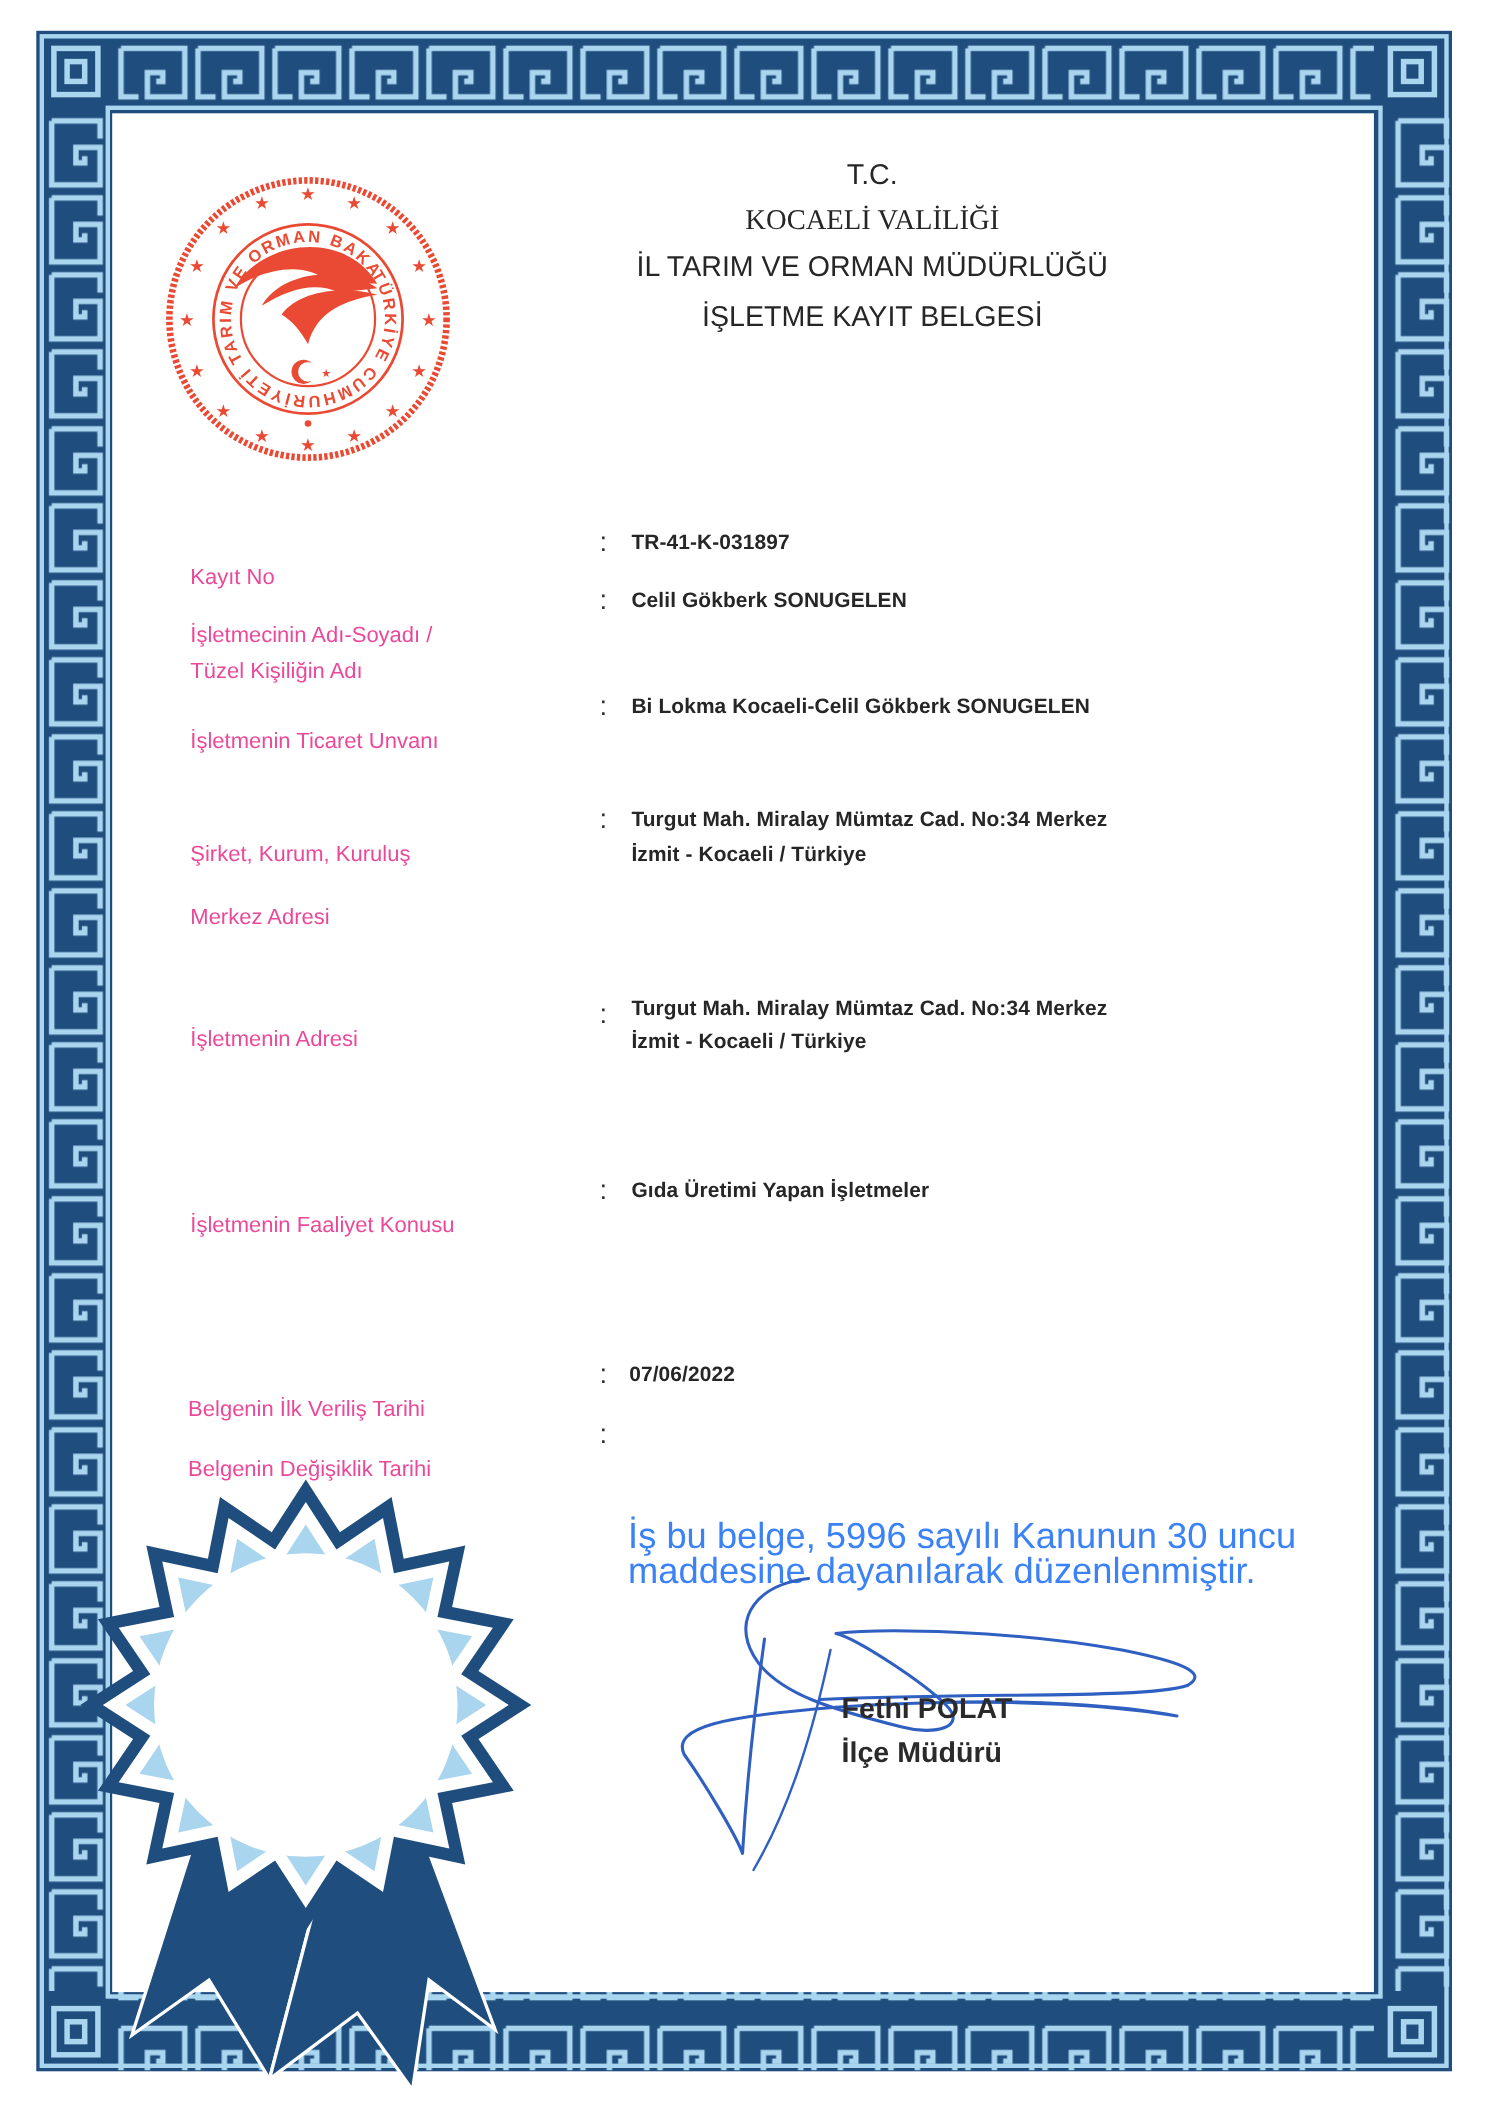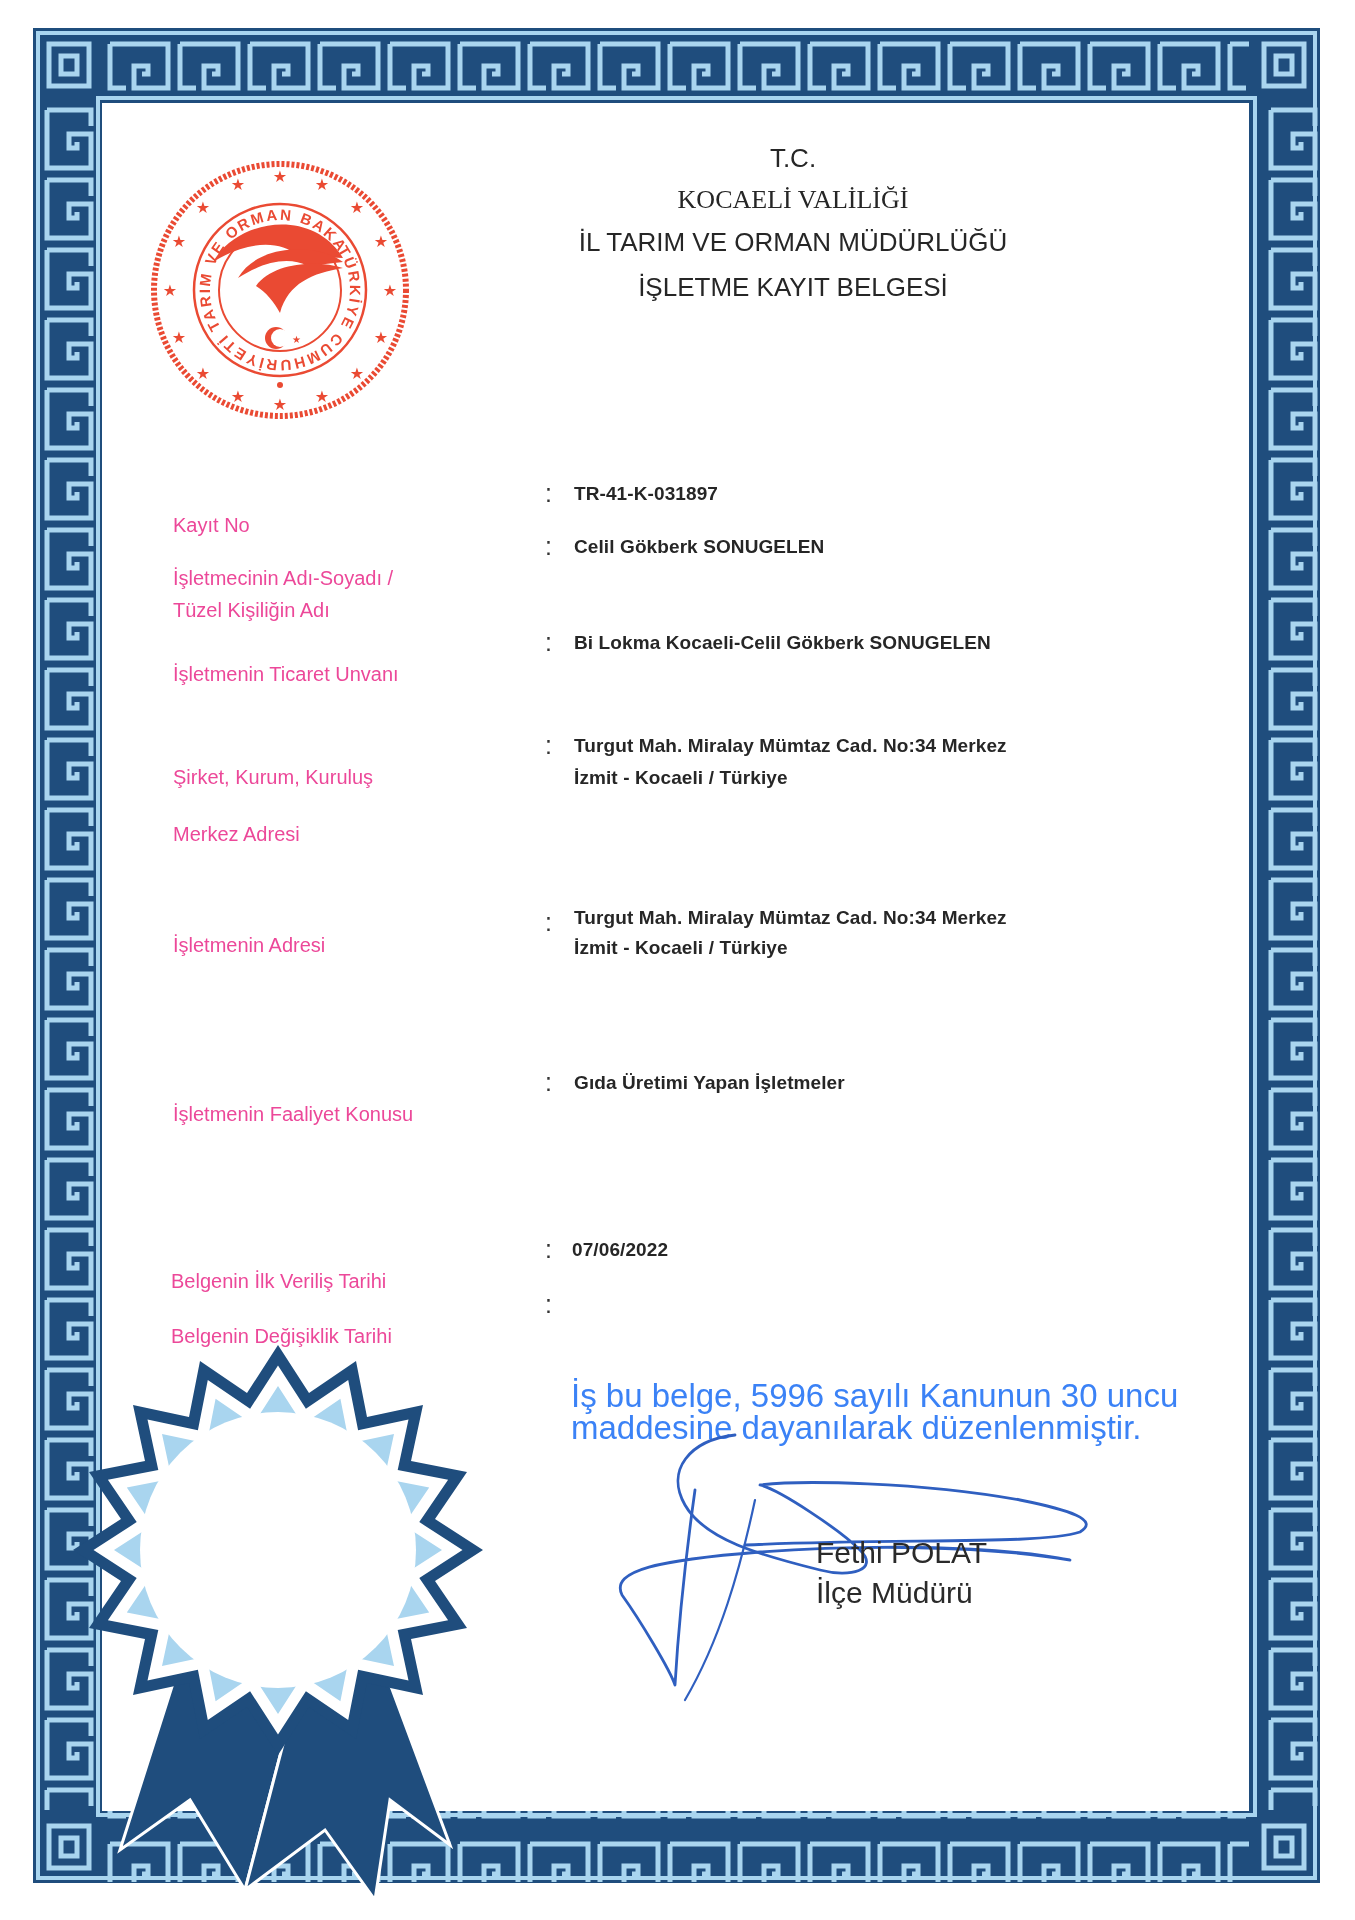--- a/index.html
+++ b/index.html
@@ -4,21 +4,21 @@
 <style>
   html, body { margin: 0; padding: 0; }
   body { width: 1355px; height: 1920px; background: #ffffff; position: relative; overflow: hidden;
          font-family: "Liberation Sans", "DejaVu Sans", sans-serif; color: #1e1e1e; }
   #frame { position: absolute; left: 0; top: 0; }
   .hdr { position: absolute; left: 560px; width: 466px; text-align: center; font-size: 26px; line-height: 30px; color: #262626; white-space: nowrap; }
   .lbl { position: absolute; left: 173px; font-size: 20px; line-height: 31px; color: #ec4899; white-space: nowrap; margin-top: 32px; }
   .colon { position: absolute; left: 545px; font-size: 25px; line-height: 31px; color: #333; }
   .val { position: absolute; left: 574px; font-size: 19px; line-height: 31px; font-weight: bold; color: #262626; white-space: nowrap; letter-spacing: 0.1px; }
   .note { position: absolute; left: 571px; font-size: 33px; line-height: 32px; color: #3b82f6; white-space: nowrap; }
-  .sigtxt { position: absolute; left: 816px; font-size: 30px; line-height: 40px; font-weight: normal; color: #2a2a2a; white-space: nowrap; }
+  .sigtxt { position: absolute; left: 765px; font-size: 26px; line-height: 40px; font-weight: bold; color: #2a2a2a; white-space: nowrap; }
   #seal { position: absolute; left: 148px; top: 158px; }
   #rosette { position: absolute; left: 40px; top: 1330px; }
   #signature { position: absolute; left: 600px; top: 1420px; }
 </style>
 </head>
 <body>
 
 <svg id="frame" width="1355" height="1920" viewBox="0 0 1355 1920" xmlns="http://www.w3.org/2000/svg">
   <defs>
 

